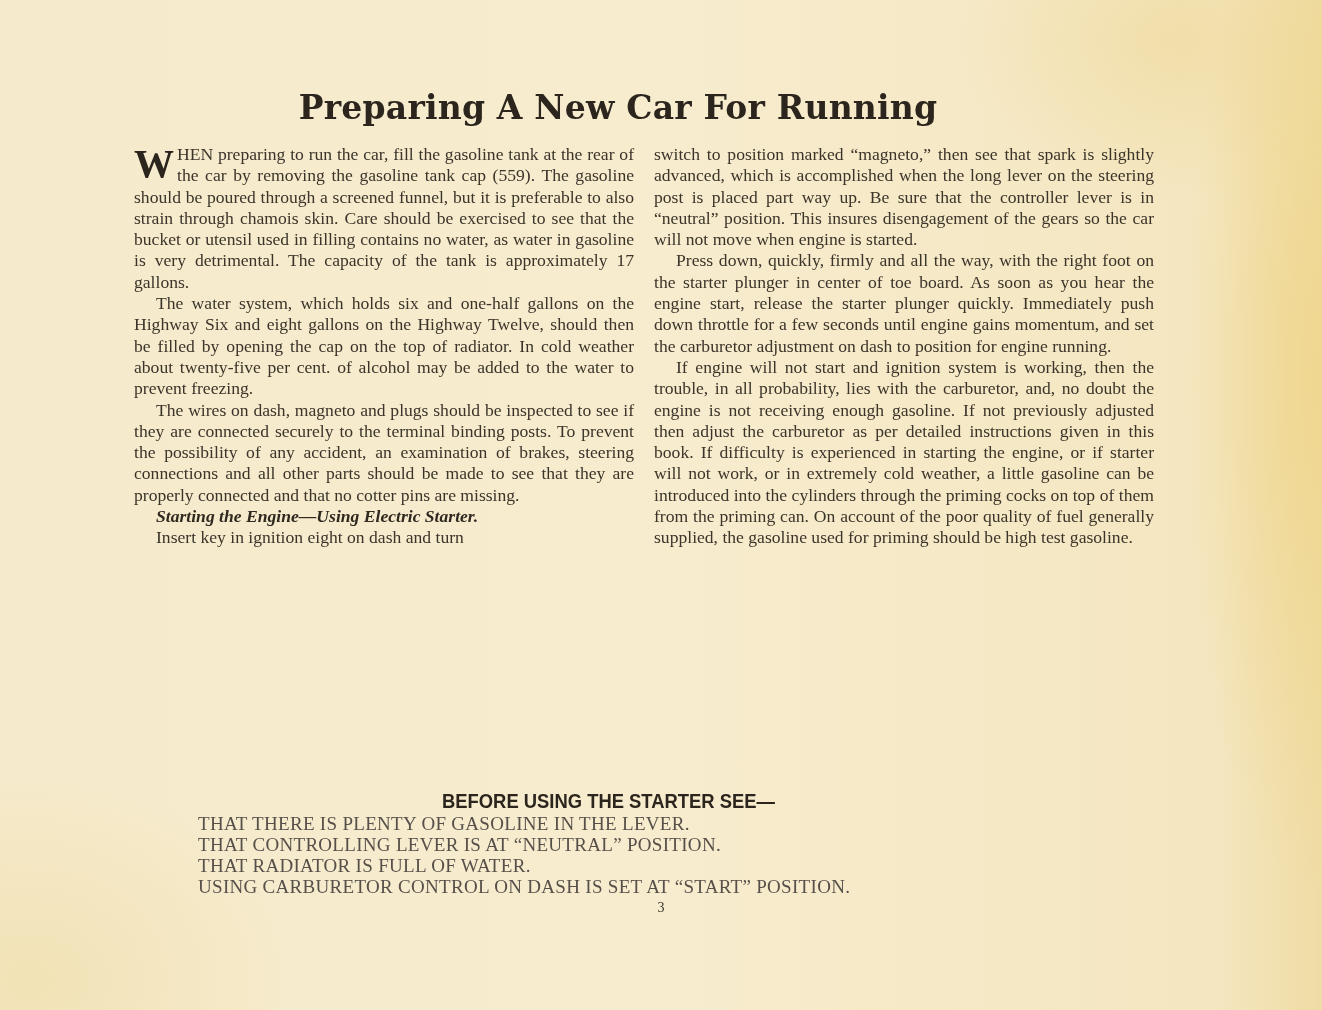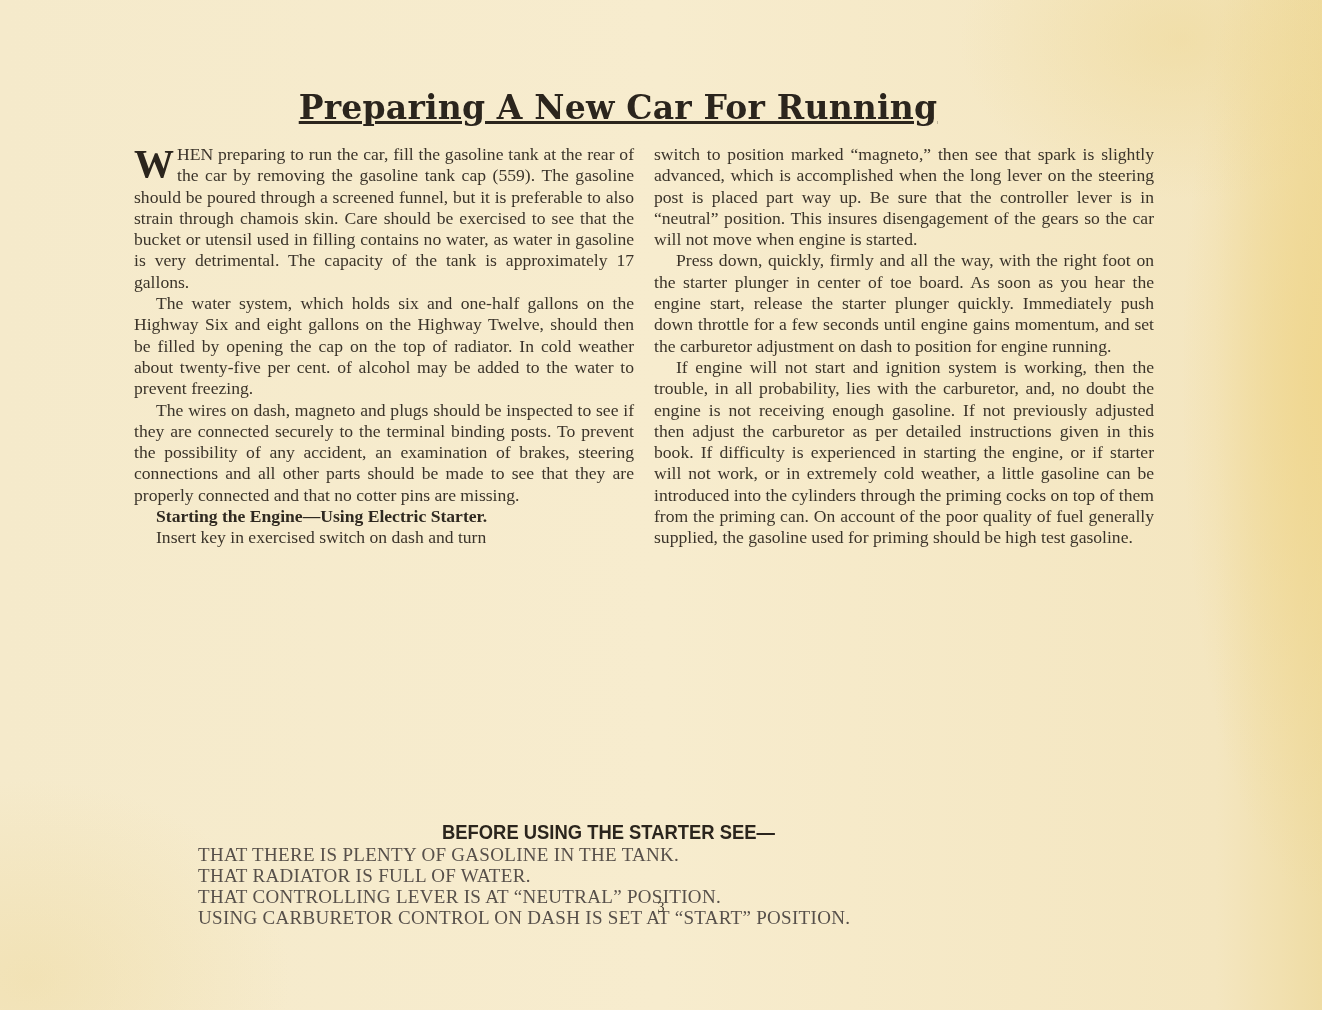--- a/index.html
+++ b/index.html
@@ -31,21 +31,20 @@
     top: 88px;
     left: 0;
     width: 1236px;
     text-align: center;
     font-family: "DejaVu Serif", serif;
     font-weight: bold;
     font-size: 33px;
     letter-spacing: 0.2px;
     color: #2b251d;
     margin: 0;
-    text-decoration: underline;
   }
   .col {
     position: absolute;
     top: 144px;
     width: 500px;
     font-size: 17.6px;
     line-height: 21.3px;
     text-align: justify;
     color: #3b342a;
   }
@@ -62,24 +61,25 @@
     line-height: 32px;
     font-weight: bold;
     margin: 4px 3px 0 0;
     color: #2b251d;
   }
   .subhead {
     margin: 0;
     text-indent: 22px;
     font-weight: bold;
     color: #2f2920;
+    font-style: italic;
   }
   .checklist {
     position: absolute;
-    top: 820px;
+    top: 789px;
     left: 198px;
     width: 900px;
   }
   .checklist-heading {
     margin: 0 0 0 244px;
     font-family: "Liberation Sans", sans-serif;
     font-weight: bold;
     font-size: 20px;
     line-height: 24px;
     transform: scaleX(0.92);
@@ -113,34 +113,34 @@
 
 <div class="page">
 
   <h1 class="title">Preparing A New Car For Running</h1>
 
   <div class="col col-left">
     <p class="first"><span class="dropcap">W</span><span>HEN preparing to run the car, fill the gasoline tank at the rear of the car by removing the gasoline tank cap (559). The gasoline should be poured through a screened funnel, but it is preferable to also strain through chamois skin. Care should be exercised to see that the bucket or utensil used in filling contains no water, as water in gasoline is very detrimental. The capacity of the tank is approximately 17 gallons.</span></p>
     <p>The water system, which holds six and one-half gallons on the Highway Six and eight gallons on the Highway Twelve, should then be filled by opening the cap on the top of radiator. In cold weather about twenty-five per cent. of alcohol may be added to the water to prevent freezing.</p>
     <p>The wires on dash, magneto and plugs should be inspected to see if they are connected securely to the terminal binding posts. To prevent the possibility of any accident, an examination of brakes, steering connections and all other parts should be made to see that they are properly connected and that no cotter pins are missing.</p>
     <p class="subhead">Starting the Engine—Using Electric Starter.</p>
-    <p>Insert key in exercised switch on dash and turn</p>
+    <p>Insert key in ignition eight on dash and turn</p>
   </div>
 
   <div class="col col-right">
     <p class="first">switch to position marked “magneto,” then see that spark is slightly advanced, which is accomplished when the long lever on the steering post is placed part way up. Be sure that the controller lever is in “neutral” position. This insures disengagement of the gears so the car will not move when engine is started.</p>
     <p>Press down, quickly, firmly and all the way, with the right foot on the starter plunger in center of toe board. As soon as you hear the engine start, release the starter plunger quickly. Immediately push down throttle for a few seconds until engine gains momentum, and set the carburetor adjustment on dash to position for engine running.</p>
     <p>If engine will not start and ignition system is working, then the trouble, in all probability, lies with the carburetor, and, no doubt the engine is not receiving enough gasoline. If not previously adjusted then adjust the carburetor as per detailed instructions given in this book. If difficulty is experienced in starting the engine, or if starter will not work, or in extremely cold weather, a little gasoline can be introduced into the cylinders through the priming cocks on top of them from the priming can. On account of the poor quality of fuel generally supplied, the gasoline used for priming should be high test gasoline.</p>
   </div>
 
   <div class="checklist">
     <h2 class="checklist-heading">BEFORE USING THE STARTER SEE—</h2>
     <ul class="checklist-items">
-      <li>THAT THERE IS PLENTY OF GASOLINE IN THE TANK.</li>
+      <li>THAT THERE IS PLENTY OF GASOLINE IN THE LEVER.</li>
+      <li>THAT CONTROLLING LEVER IS AT “NEUTRAL” POSITION.</li>
       <li>THAT RADIATOR IS FULL OF WATER.</li>
-      <li>THAT CONTROLLING LEVER IS AT “NEUTRAL” POSITION.</li>
       <li>USING CARBURETOR CONTROL ON DASH IS SET AT “START” POSITION.</li>
     </ul>
   </div>
 
   <div class="page-number">3</div>
 
 </div>
 
 </body></html>

